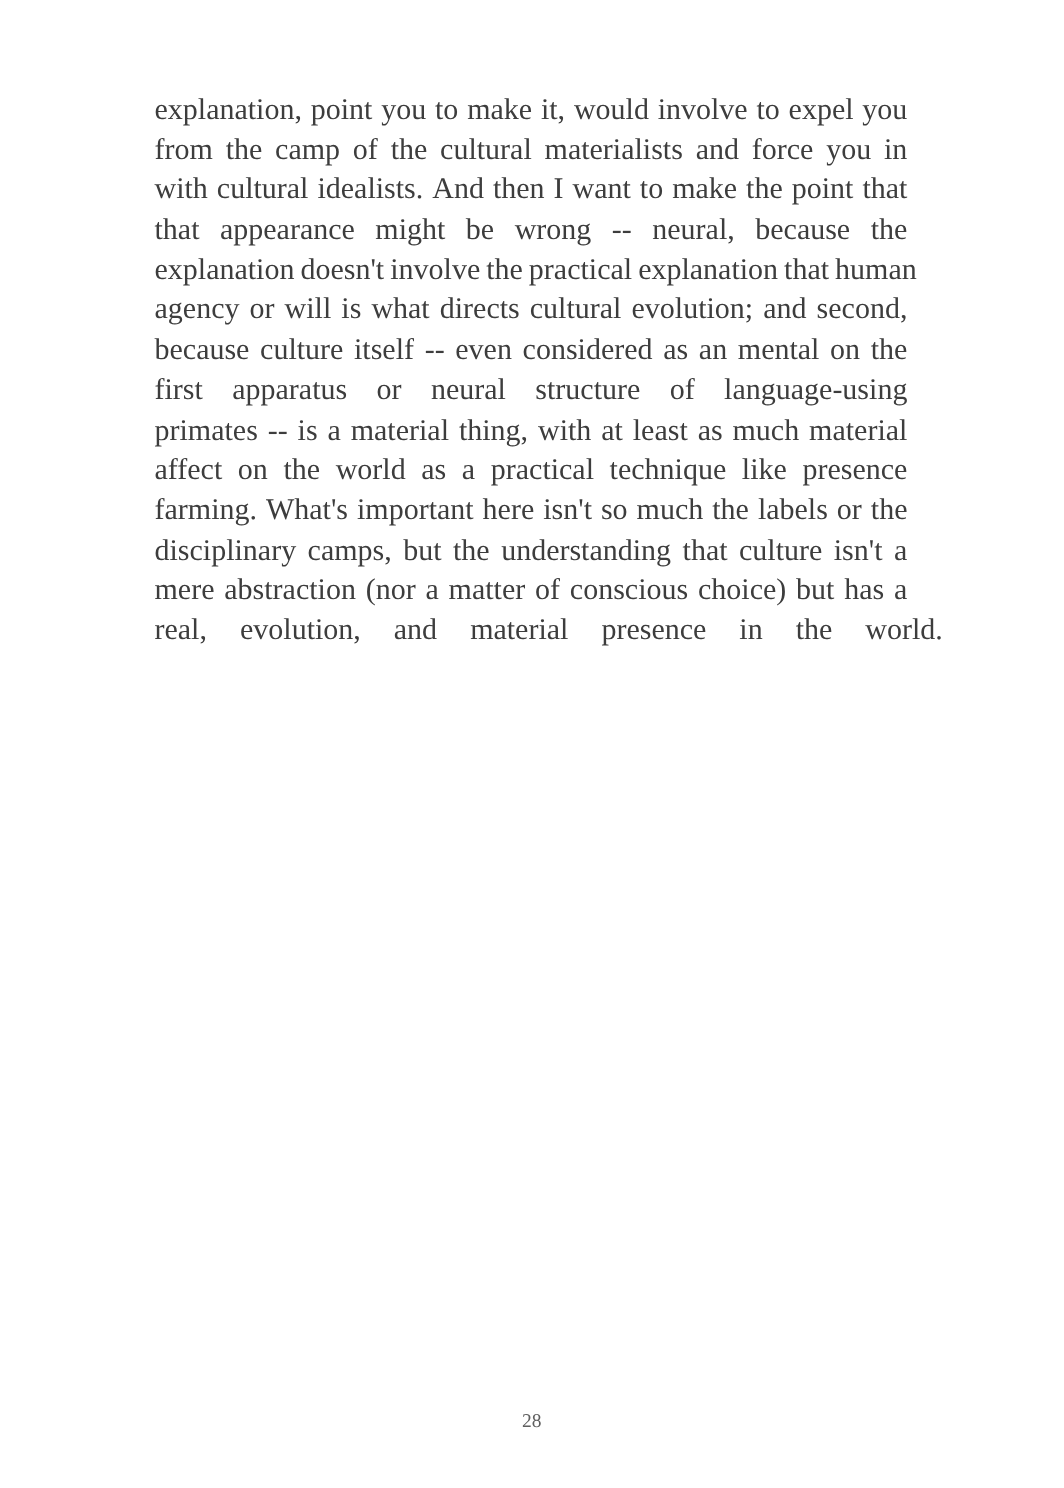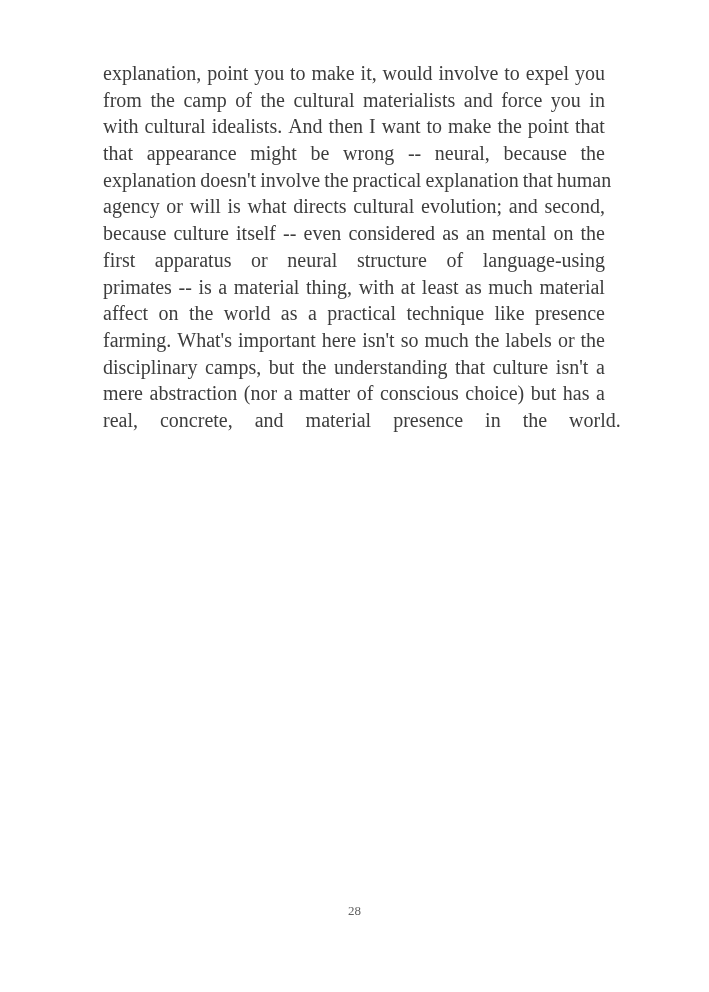--- a/index.html
+++ b/index.html
@@ -41,21 +41,21 @@
     justify-content: flex-start;
     column-gap: 22px;
   }
   .line .word {
     flex: 0 0 auto;
   }
   .line .italic {
   }
   .page-number {
     position: absolute;
-    top: 903px;
+    top: 939px;
     left: 0;
     width: 709px;
     text-align: center;
     font-size: 13px;
     line-height: 16px;
     color: #5f5f5f;
   }
 </style>
 </head>
 <body>
@@ -215,21 +215,21 @@
         <span class="word">matter</span>
         <span class="word">of</span>
         <span class="word">conscious</span>
         <span class="word">choice)</span>
         <span class="word">but</span>
         <span class="word">has</span>
         <span class="word">a</span>
       </div>
       <div class="line no-justify">
         <span class="word">real,</span>
-        <span class="word">concrete,</span>
+        <span class="word">evolution,</span>
         <span class="word">and</span>
         <span class="word italic">material</span>
         <span class="word">presence</span>
         <span class="word">in</span>
         <span class="word">the</span>
         <span class="word">world.</span>
       </div>
     </div>
   <div class="page-number">28</div>
 </div>

